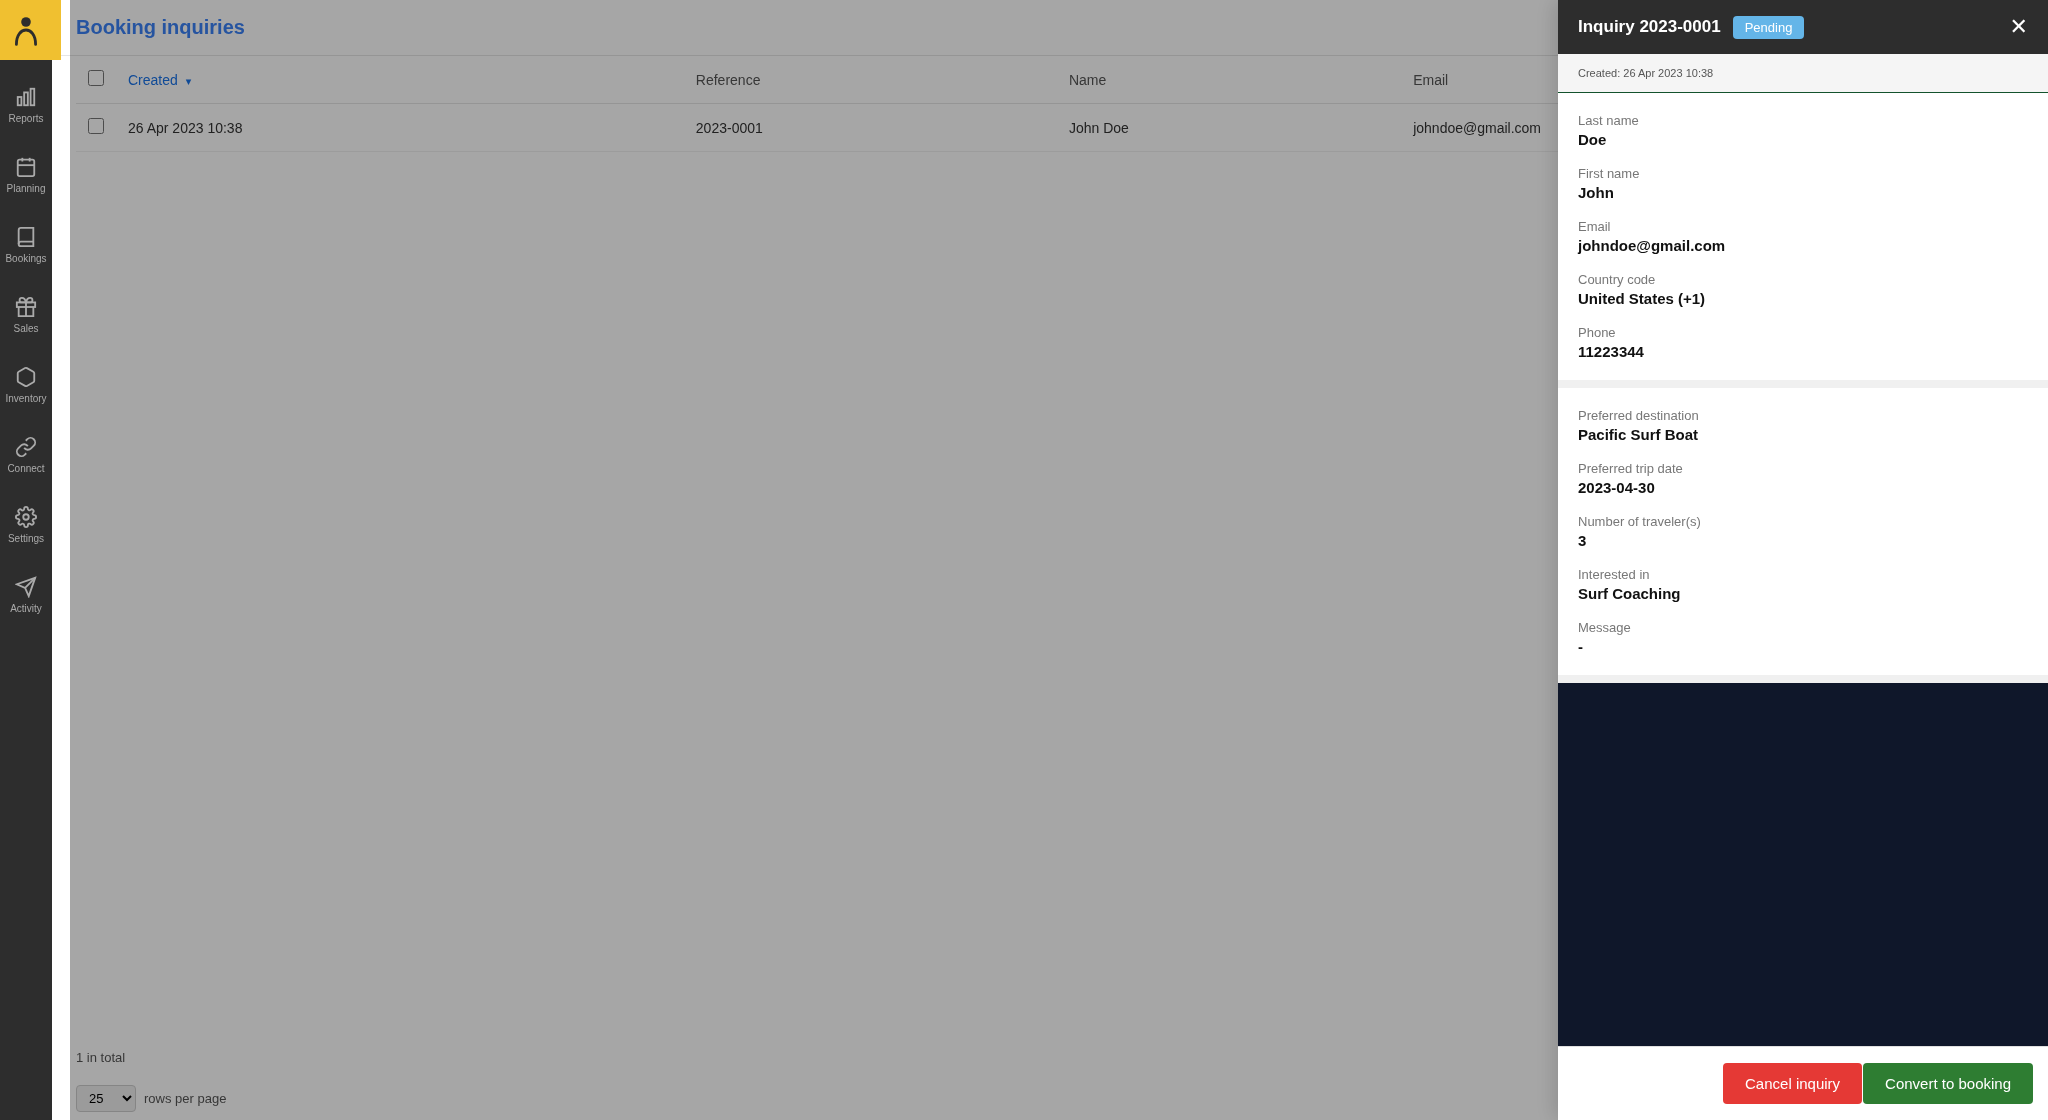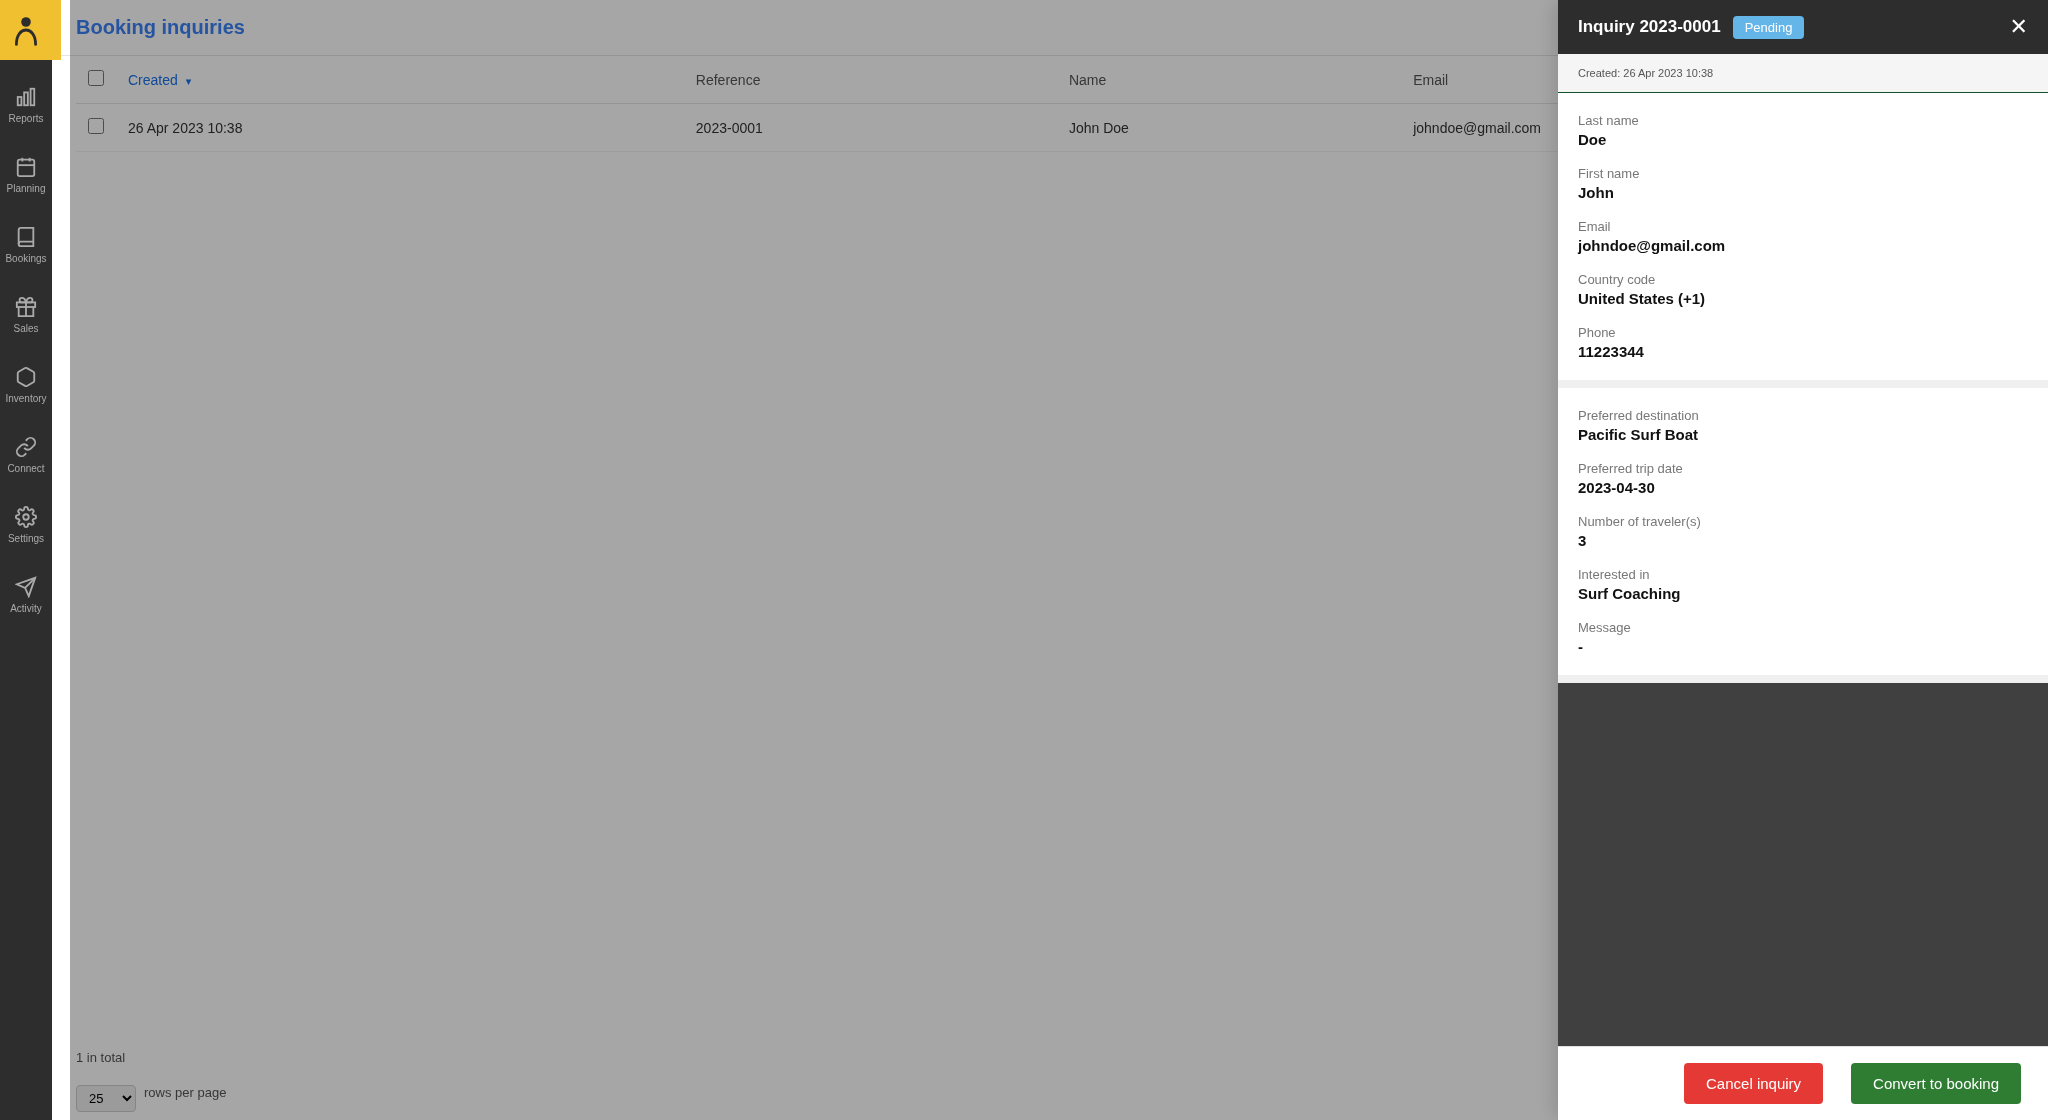--- a/index.html
+++ b/index.html
@@ -90,20 +90,21 @@
       color: #333;
       border-bottom: 1px solid #f0f0f0;
     }
     .checkbox-cell { width: 40px; }
     input[type="checkbox"] { width: 16px; height: 16px; cursor: pointer; }
 
     .total-row { padding: 12px 24px; font-size: 13px; color: #555; }
     .rows-per-page {
       padding: 8px 24px;
       display: flex;
+      align-items: center;
       gap: 8px;
       font-size: 13px;
       color: #555;
     }
     .rows-select {
       border: 1px solid #ccc;
       border-radius: 4px;
       padding: 4px 8px;
       font-size: 13px;
       cursor: pointer;
@@ -116,21 +117,21 @@
       background: rgba(0,0,0,0.35);
       z-index: 100;
     }
 
     
     .panel {
       position: fixed;
       top: 0; right: 0;
       width: 490px;
       height: 100vh;
-      background: #404040;
+      background: #0f172a;
       display: flex;
       flex-direction: column;
       z-index: 200;
       box-shadow: -4px 0 20px rgba(0,0,0,0.15);
     }
     .panel-header {
       display: flex;
       align-items: center;
       padding: 0 20px;
       height: 54px;
@@ -188,22 +189,22 @@
     }
     .field-value {
       font-size: 15px;
       font-weight: 600;
       color: #111;
     }
     .panel-footer {
       display: flex;
       align-items: center;
       justify-content: flex-end;
-      padding: 16px 27px;
-      gap: 28px;
+      padding: 16px 15px;
+      gap: 1px;
       border-top: 1px solid #e0e0e0;
       background: #fff;
       flex-shrink: 0;
     }
     .cancel-inquiry-btn {
       background: #e53935;
       color: #fff;
       border: none;
       border-radius: 4px;
       padding: 12px 22px;

